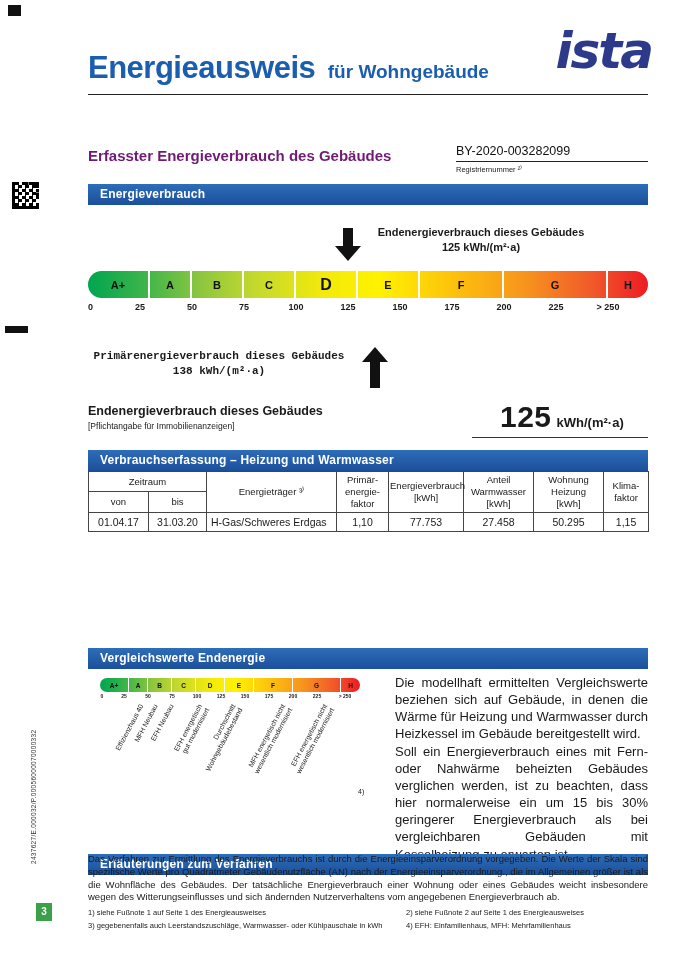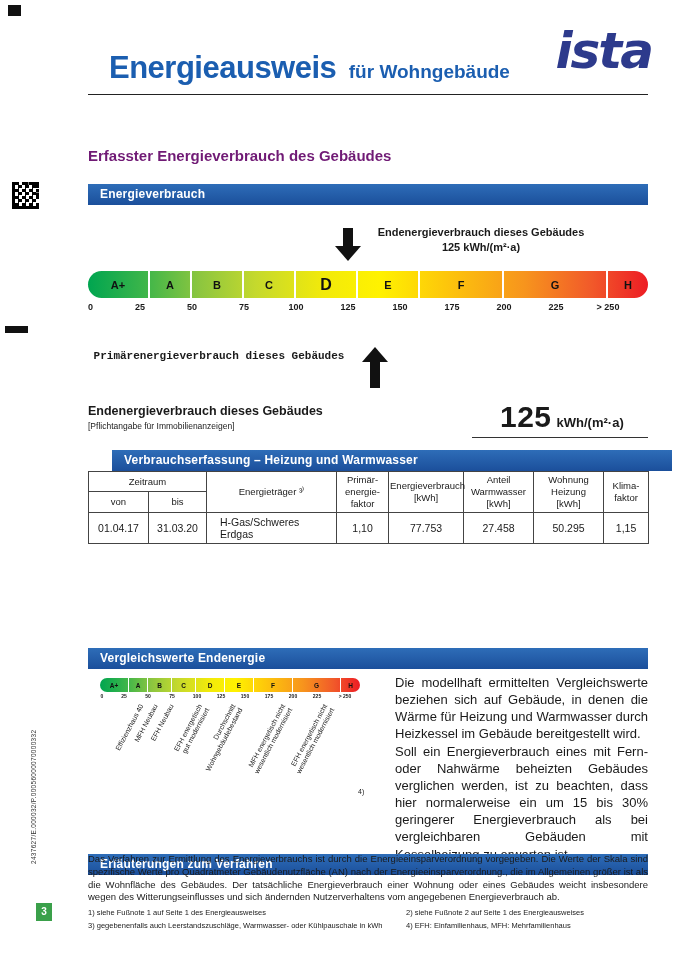--- a/index.html
+++ b/index.html
@@ -13,37 +13,37 @@
 
   
   .datamatrix { position:absolute; left:12px; top:182px; width:27px; height:27px;
     border-left:3px solid #000; border-bottom:3px solid #000;
     border-top:3px dashed #000; border-right:3px dashed #000;
     background: repeating-conic-gradient(#000 0% 25%, #fff 0% 50%) 0 0/7px 7px; }
 
   
   .header { position:absolute; left:88px; top:50px; width:560px; }
   .title-row { border-bottom:1.5px solid #222; padding-bottom:8px; white-space:nowrap; }
-  .title-main { font-size:31px; font-weight:bold; color:#1b5eb0; letter-spacing:-0.5px;margin-left:21px; }
+  .title-main { font-size:31px; font-weight:bold; color:#1b5eb0; letter-spacing:-0.5px; }
   .title-suffix { font-size:19px; font-weight:bold; color:#1b5eb0; margin-left:8px; }
   .subtitle { margin-top:4px; font-size:8.5px; font-weight:bold; color:#222; }
   .logo { position:absolute; right:27px; top:26px; font-size:50px; font-weight:bold; font-style:italic;
     color:#2d3a8c; letter-spacing:-2px; font-family:"DejaVu Sans", sans-serif; line-height:1; }
 
   
   .section-heading { position:absolute; left:88px; top:147px; font-size:15px; font-weight:bold; color:#701a75; }
   .registration { position:absolute; left:456px; top:144px; width:192px; }
   .registration .reg-no { font-size:12.5px; color:#111; border-bottom:1.5px solid #222; padding-bottom:3px; }
   .registration .reg-label { font-size:7.5px; margin-top:2px; color:#222; }
 
   
   .banner { position:absolute; left:88px; width:560px; height:21px; line-height:21px;
     background:linear-gradient(180deg,#2e6db8 0%,#1b4f9b 100%); color:#fff;
     font-size:12px; font-weight:bold; padding-left:12px; letter-spacing:0.2px; }
-  .banner-1 { top:184px; } .banner-2 { top:450px;margin-left:24px; } .banner-3 { top:648px; } .banner-4 { top:854px; }
+  .banner-1 { top:184px; } .banner-2 { top:450px; } .banner-3 { top:648px; } .banner-4 { top:854px; }
 
   
   .chart { position:absolute; left:88px; top:215px; width:560px; height:178px; }
   .annot-end { position:absolute; left:278px; top:10px; width:230px; text-align:center;
     font-size:11px; font-weight:bold; line-height:1.35; }
   .arrow { position:absolute; width:26px; }
   .arrow .shaft { width:10px; height:18px; background:#111; margin:0 auto; }
   .arrow-down .head { width:0; height:0; border-left:13px solid transparent; border-right:13px solid transparent; border-top:15px solid #111; }
   .arrow-up .head { width:0; height:0; border-left:13px solid transparent; border-right:13px solid transparent; border-bottom:15px solid #111; }
   .arrow-down { left:247px; top:13px; }
@@ -76,21 +76,21 @@
   .summary-value { font-size:30px; font-weight:bold; letter-spacing:0.5px; }
   .summary-unit { font-size:13px; font-weight:bold; }
 
   
   .vtab-wrap { position:absolute; left:88px; top:471px; width:560px; }
   table.vtab { width:560px; border-collapse:collapse; table-layout:fixed; }
   .vtab th, .vtab td { border:1px solid #444; }
   .vtab th { font-size:9.5px; font-weight:normal; text-align:center; vertical-align:middle;
     white-space:pre-line; padding:2px 1px; line-height:1.25; }
   .vtab td { font-size:10.5px; text-align:center; padding:3px 2px; }
-  .vtab td.al { text-align:left; padding-left:13px; }
+  .vtab td.al { text-align:left; padding-left:4px; }
   .vtab tr.empty-row td { border:none; height:52px; }
 
   
   .vergleich { position:absolute; left:88px; top:672px; width:560px; height:150px; }
   .mini-bar { position:absolute; left:12px; top:6px; width:260px; height:14px; border-radius:7px; overflow:hidden; display:flex;
     background:linear-gradient(90deg,#00a550 0%,#3cb54a 10%,#8dc63f 20%,#c5d92d 30%,#f2ea0a 42%,#fff200 52%,#fdc60b 64%,#f7941d 78%,#f1592a 90%,#ed1c24 100%); }
   .mseg { display:flex; align-items:center; justify-content:center; font-size:6.5px; font-weight:bold; color:#111; border-right:1px solid #fff; }
   .mseg:last-child { border-right:none; }
   .m0{width:29px;} .m1{width:19px;} .m2{width:24px;} .m3{width:24px;} .m4{width:29px;}
   .m5{width:29px;} .m6{width:39px;} .m7{width:48px;} .m8{width:19px;}
@@ -125,20 +125,24 @@
 
   <div class="header">
     <div class="title-row">
       <span class="title-main">Energieausweis</span>
       <span class="title-suffix">für Wohngebäude</span>
     </div>
   </div>
   <div class="logo">ista</div>
 
   <div class="section-heading">Erfasster Energieverbrauch des Gebäudes</div>
+  <div class="registration">
+    <div class="reg-no">BY-2020-003282099</div>
+    <div class="reg-label">Registriernummer ²⁾</div>
+  </div>
 
   <div class="banner banner-1">Energieverbrauch</div>
 
   <div class="chart">
     <div class="annot-end">
       <div>Endenergieverbrauch dieses Gebäudes</div>
       <div>125 kWh/(m²·a)</div>
     </div>
     <div class="arrow arrow-down">
       <div class="shaft"></div>
@@ -165,20 +169,21 @@
       <span class="tick t5">125</span>
       <span class="tick t6">150</span>
       <span class="tick t7">175</span>
       <span class="tick t8">200</span>
       <span class="tick t9">225</span>
       <span class="tick t10">&gt; 250</span>
     </div>
 
     <div class="annot-prim">
       <div>Primärenergieverbrauch dieses Gebäudes</div>
+      <div>138 kWh/(m²·a)</div>
     </div>
     <div class="arrow arrow-up">
       <div class="head"></div>
       <div class="shaft"></div>
     </div>
   </div>
 
   <div class="summary">
     <div class="summary-title">Endenergieverbrauch dieses Gebäudes</div>
     <div class="summary-sub">[Pflichtangabe für Immobilienanzeigen]</div>

